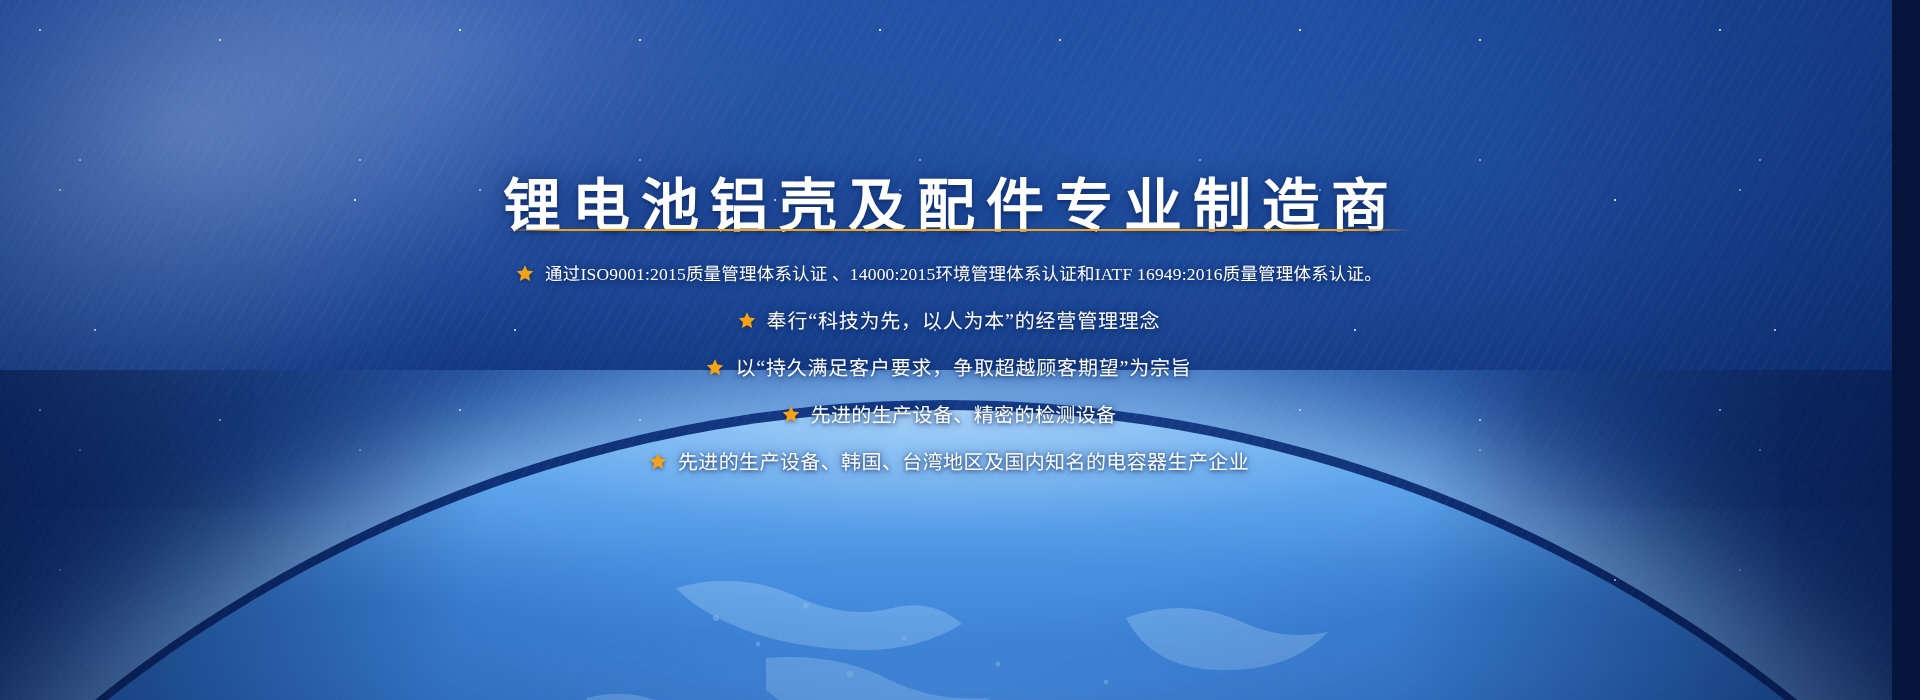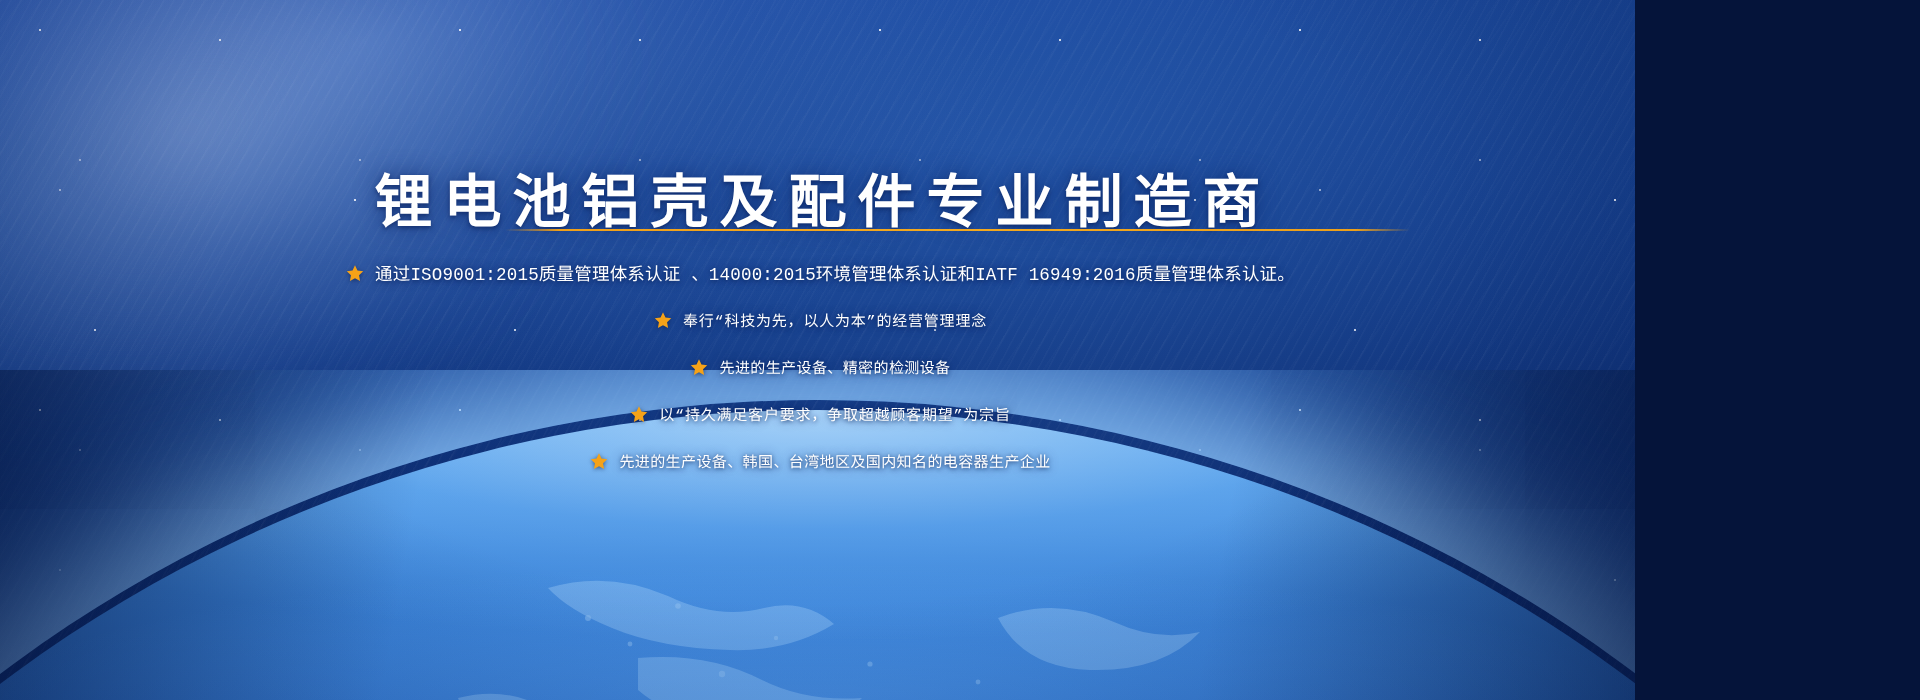--- a/index.html
+++ b/index.html
@@ -1,24 +1,24 @@
 <!DOCTYPE html>
 <html lang="zh-CN"><head>
 <meta charset="utf-8">
 <title>Banner</title>
 <style>
   html,body{margin:0;padding:0;background:#05143a;}
   *{box-sizing:border-box;}
 
   .banner{
     position:relative;
-    width:1635px;
+    width:1892px;
     height:700px;
     overflow:hidden;
-    font-family:Liberation Mono, monospace;
+    font-family:Liberation Serif, serif;
     background:
       radial-gradient(ellipse 900px 520px at 22% 6%, rgba(150,180,235,0.30) 0%, rgba(90,130,205,0.12) 42%, rgba(0,0,0,0) 72%),
       radial-gradient(ellipse 1500px 760px at 62% 22%, rgba(60,120,210,0.40) 0%, rgba(20,60,150,0.12) 55%, rgba(0,0,0,0) 80%),
       linear-gradient(175deg, #1b47a0 0%, #164190 18%, #10367f 44%, #0c2c6e 66%, #0a2360 100%);
   }
 
   
   .stars{position:absolute;inset:0;pointer-events:none;}
   .stars-a{
     opacity:.85;
@@ -134,21 +134,21 @@
   }
   .star-icon{
     flex:0 0 auto;
     width:18px;height:18px;
     margin-right:11px;
     display:block;
     filter:drop-shadow(0 1px 2px rgba(6,26,74,.6));
   }
   .bullet-text{
     color:#ffffff;
-    font-size:15px;
+    font-size:20px;
     font-weight:400;
     letter-spacing:.4px;
     text-shadow:0 1px 4px rgba(8,30,85,.85), 0 0 12px rgba(10,40,110,.45);
   }
   
   .bullet.b0 .bullet-text{font-size:17.5px;letter-spacing:.2px;}
   .bullet.b1 .bullet-text,
   .bullet.b2 .bullet-text{letter-spacing:.8px;}
 
   
@@ -222,32 +222,32 @@
         <span class="bullet-text">通过ISO9001:2015质量管理体系认证 、14000:2015环境管理体系认证和IATF 16949:2016质量管理体系认证。</span>
       </div>
 
       <div class="bullet b1">
         <svg class="star-icon" viewBox="0 0 24 24" aria-hidden="true">
           <polygon points="12,1.6 15.3,8.6 23,9.6 17.4,15 18.8,22.6 12,18.9 5.2,22.6 6.6,15 1,9.6 8.7,8.6" fill="#f5a218"></polygon>
         </svg>
         <span class="bullet-text">奉行“科技为先，以人为本”的经营管理理念</span>
       </div>
 
+      <div class="bullet b2">
+        <svg class="star-icon" viewBox="0 0 24 24" aria-hidden="true">
+          <polygon points="12,1.6 15.3,8.6 23,9.6 17.4,15 18.8,22.6 12,18.9 5.2,22.6 6.6,15 1,9.6 8.7,8.6" fill="#f5a218"></polygon>
+        </svg>
+        <span class="bullet-text">以“持久满足客户要求，争取超越顾客期望”为宗旨</span>
+      </div>
+
       <div class="bullet b3">
         <svg class="star-icon" viewBox="0 0 24 24" aria-hidden="true">
           <polygon points="12,1.6 15.3,8.6 23,9.6 17.4,15 18.8,22.6 12,18.9 5.2,22.6 6.6,15 1,9.6 8.7,8.6" fill="#f5a218"></polygon>
         </svg>
         <span class="bullet-text">先进的生产设备、精密的检测设备</span>
-      </div>
-
-      <div class="bullet b2">
-        <svg class="star-icon" viewBox="0 0 24 24" aria-hidden="true">
-          <polygon points="12,1.6 15.3,8.6 23,9.6 17.4,15 18.8,22.6 12,18.9 5.2,22.6 6.6,15 1,9.6 8.7,8.6" fill="#f5a218"></polygon>
-        </svg>
-        <span class="bullet-text">以“持久满足客户要求，争取超越顾客期望”为宗旨</span>
       </div>
 
       <div class="bullet b4">
         <svg class="star-icon" viewBox="0 0 24 24" aria-hidden="true">
           <polygon points="12,1.6 15.3,8.6 23,9.6 17.4,15 18.8,22.6 12,18.9 5.2,22.6 6.6,15 1,9.6 8.7,8.6" fill="#f5a218"></polygon>
         </svg>
         <span class="bullet-text">先进的生产设备、韩国、台湾地区及国内知名的电容器生产企业</span>
       </div>
 
     </div>

